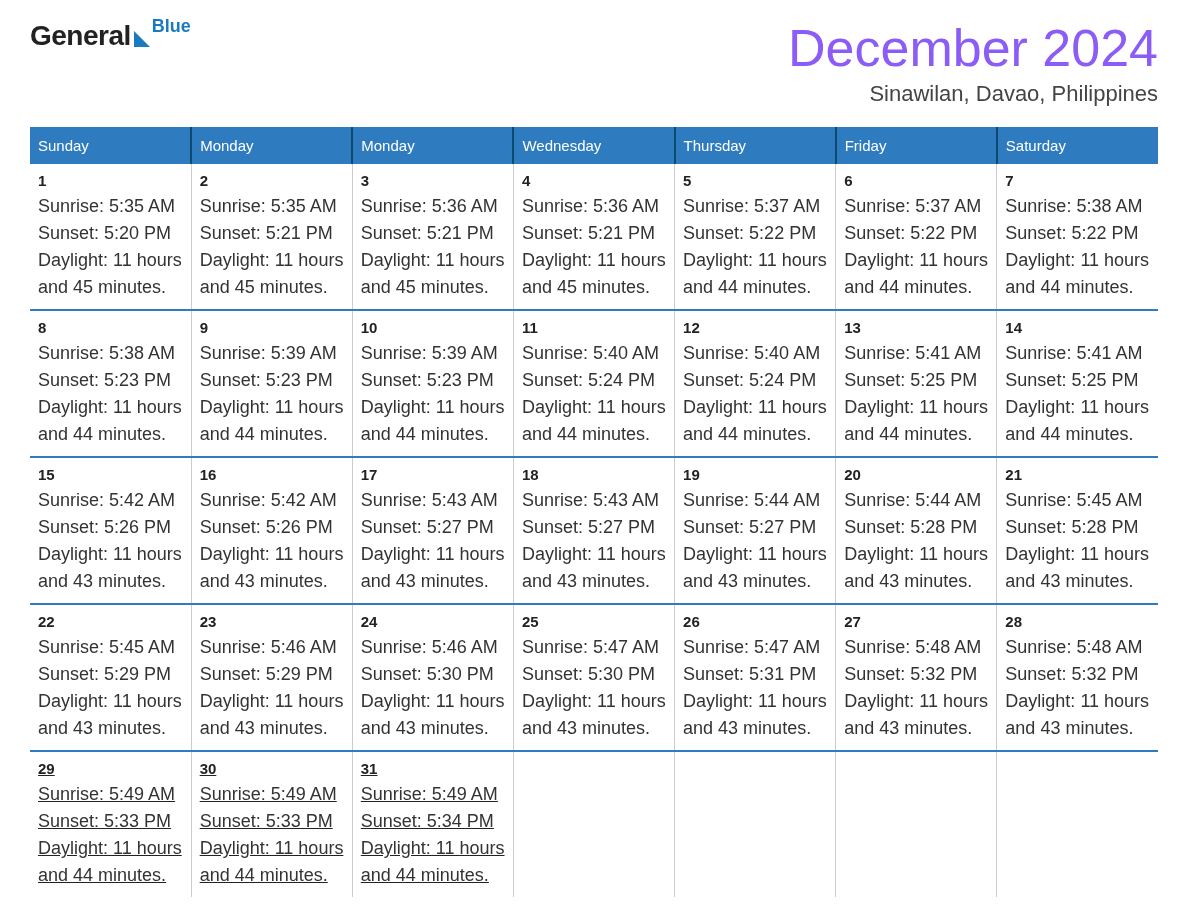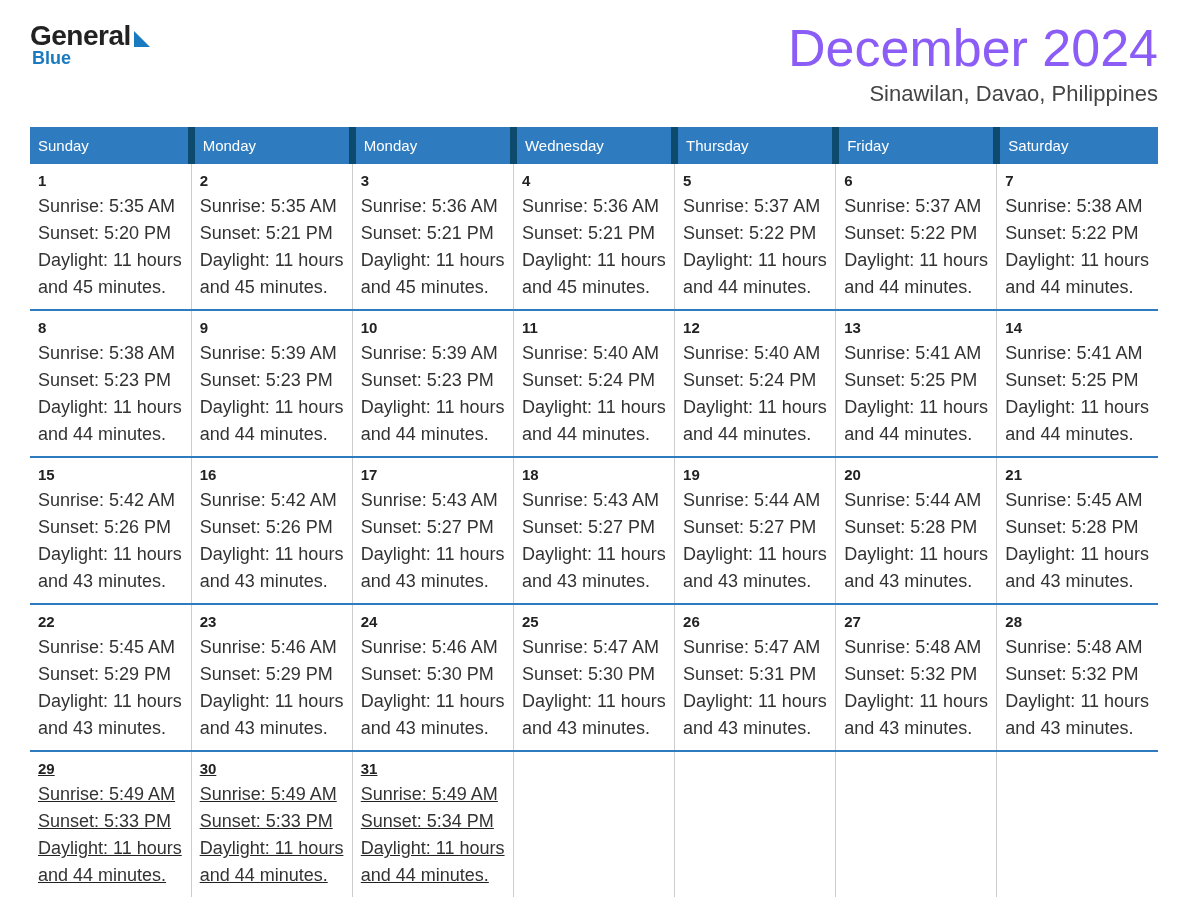--- a/index.html
+++ b/index.html
@@ -12,21 +12,21 @@
       min-height: 918px;
     }
     .header {
       display: flex;
       justify-content: space-between;
       align-items: flex-start;
       margin-bottom: 20px;
     }
     .logo {
       display: flex;
-      flex-direction: column;
+      flex-direction: row;
       align-items: flex-start;
     }
     .logo-top {
       display: flex;
       align-items: center;
     }
     .logo-general {
       font-size: 28px;
       font-weight: bold;
       color: #222;
@@ -67,21 +67,21 @@
       border-collapse: collapse;
       font-size: 13px;
     }
     thead tr th {
       background-color: #2e7cbf;
       color: #ffffff;
       padding: 10px 8px;
       text-align: left;
       font-size: 15px;
       font-weight: normal;
-      border-right: 7px solid #0c4a6e;
+      border-right: 2px solid #0c4a6e;
     }
     thead tr th:last-child {
       border-right: none;
     }
     tbody tr td {
       vertical-align: top;
       padding: 8px;
       border-right: 1px solid #ccc;
       border-bottom: 2px solid #2e7cbf;
       width: 14.28%;

